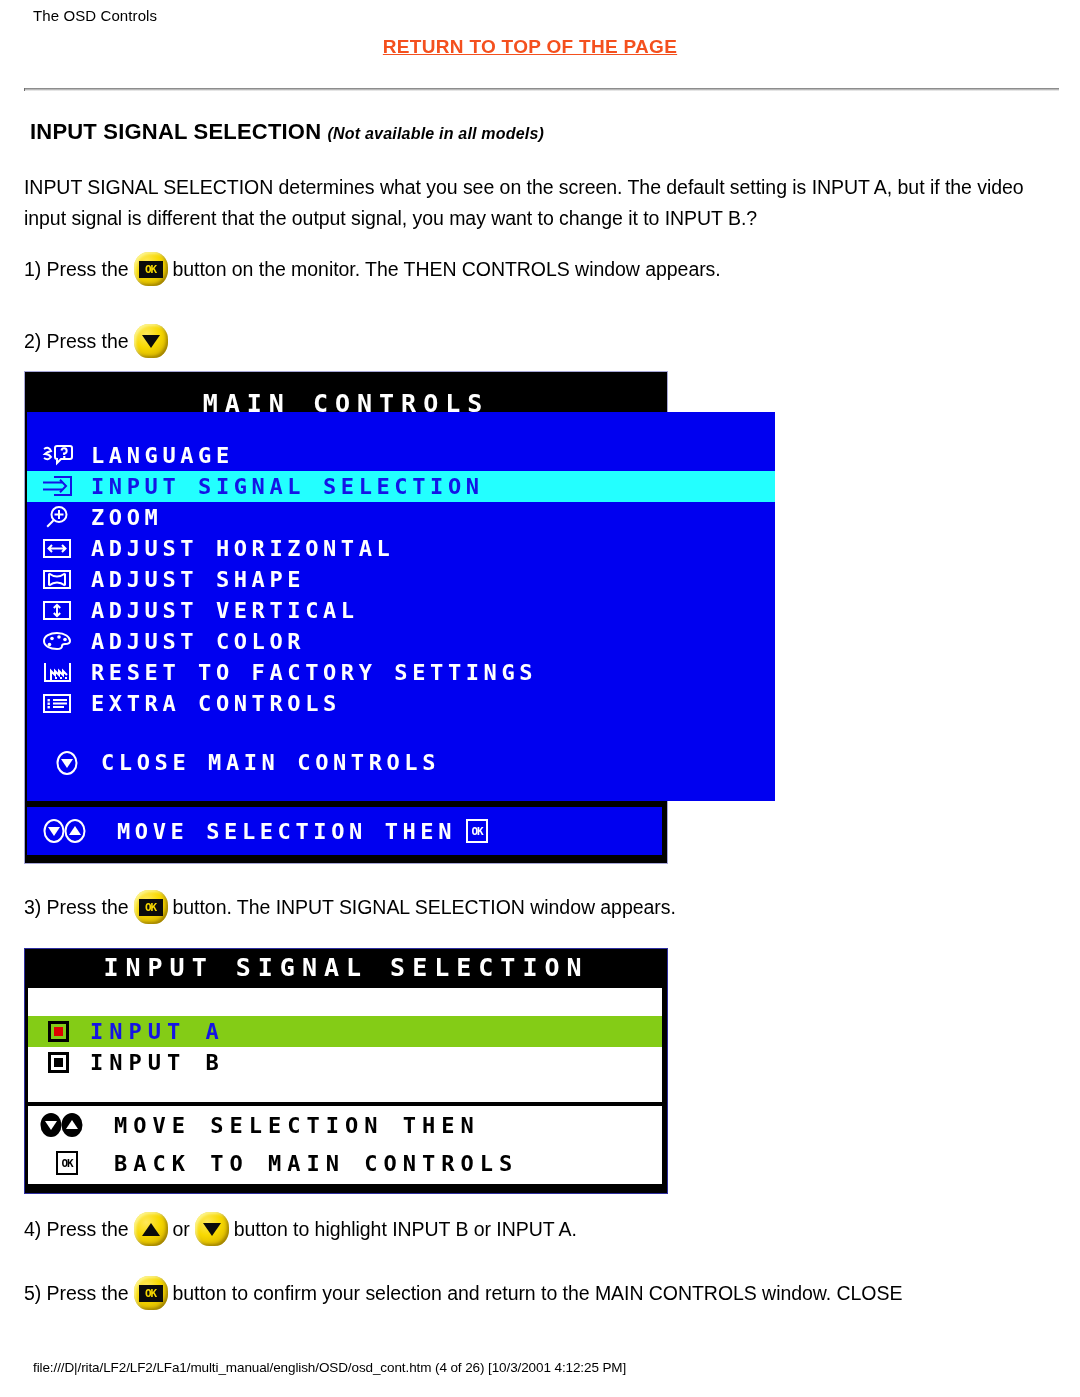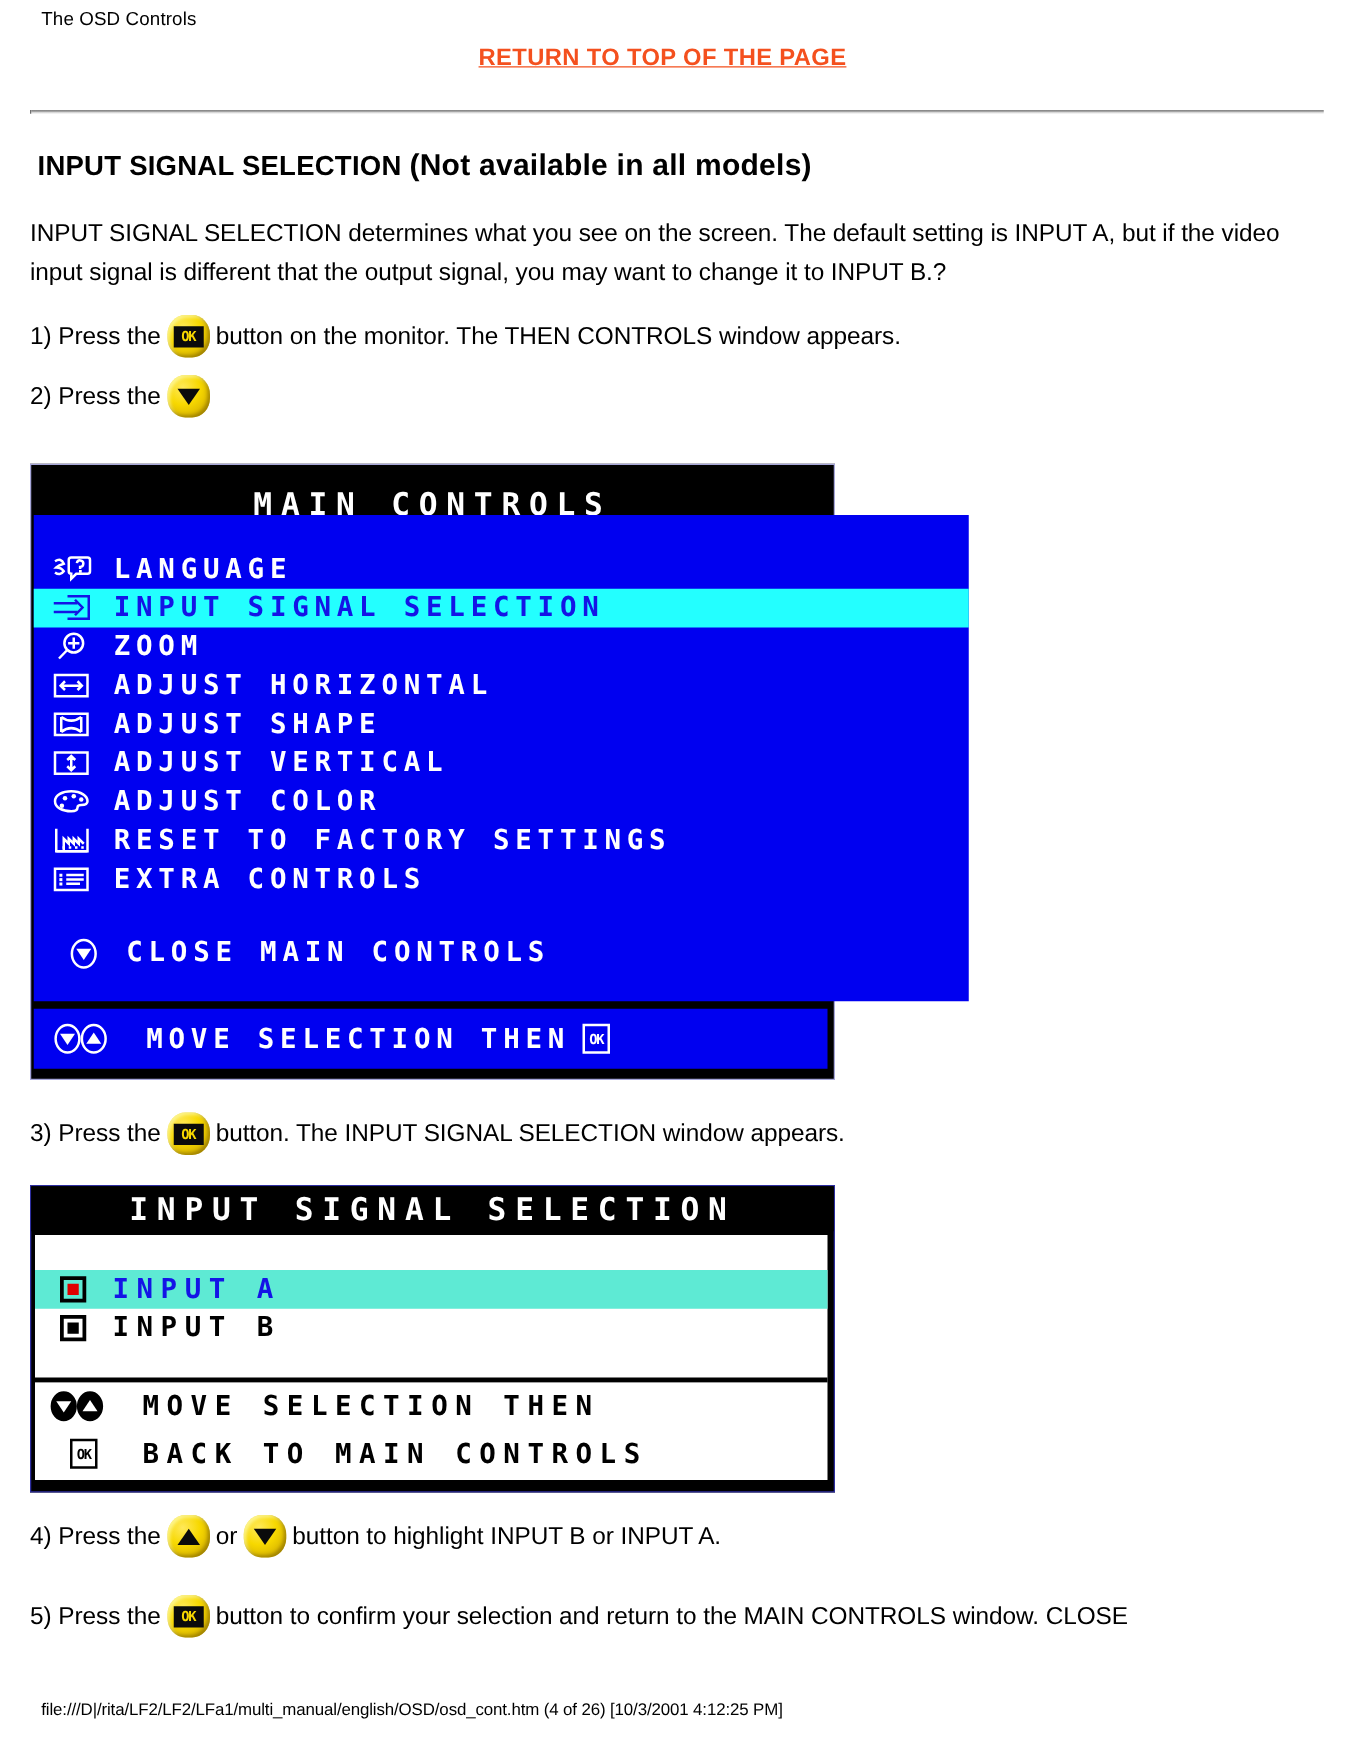--- a/index.html
+++ b/index.html
@@ -53,21 +53,22 @@
   .section-heading {
     position: absolute;
     left: 30px;
     top: 119px;
     font-size: 22px;
     font-weight: bold;
     letter-spacing: 0.2px;
     white-space: nowrap;
   }
   .section-heading .sub {
-    font-size: 24px;
+    font-style: italic;
+    font-size: 16px;
     font-weight: bold;
   }
 
   
   .intro {
     position: absolute;
     left: 24px;
     top: 172px;
     width: 1020px;
     font-size: 19.5px;
@@ -80,21 +81,21 @@
     position: absolute;
     font-size: 19.5px;
     white-space: nowrap;
     display: flex;
     align-items: center;
     letter-spacing: -0.05px;
   }
   .step .txt { display: inline; }
 
   #step1 { left: 24px; top: 252px; }
-  #step2 { left: 24px; top: 300px; text-align: right; }
+  #step2 { left: 24px; top: 324px; text-align: right; }
   #step3 { left: 24px; top: 890px; }
   #step4 { left: 24px; top: 1212px; }
   #step5 { left: 24px; top: 1276px; }
 
   
   .btn-osd {
     display: inline-block;
     position: relative;
     width: 34px;
     height: 34px;
@@ -248,21 +249,21 @@
   }
   #osd-input .footer-bar {
     position: absolute;
     left: 3px;
     top: 157px;
     width: 634px;
     height: 78px;
     background: #ffffff;
   }
   #osd-input .osd-row { color: #000000; }
-  #osd-input .osd-row.selected { background: #5eead4; color: #1414e6; text-align: right; }
+  #osd-input .osd-row.selected { background: #84cc16; color: #1414e6; text-align: right; }
   #osd-input .blank-row { height: 28px; }
   #osd-input .osd-row .label { letter-spacing: 6px; }
 
   .radio-box {
     width: 21px; height: 21px;
     border: 3px solid #000000;
     box-sizing: border-box;
     display: flex;
     align-items: center;
     justify-content: center;

